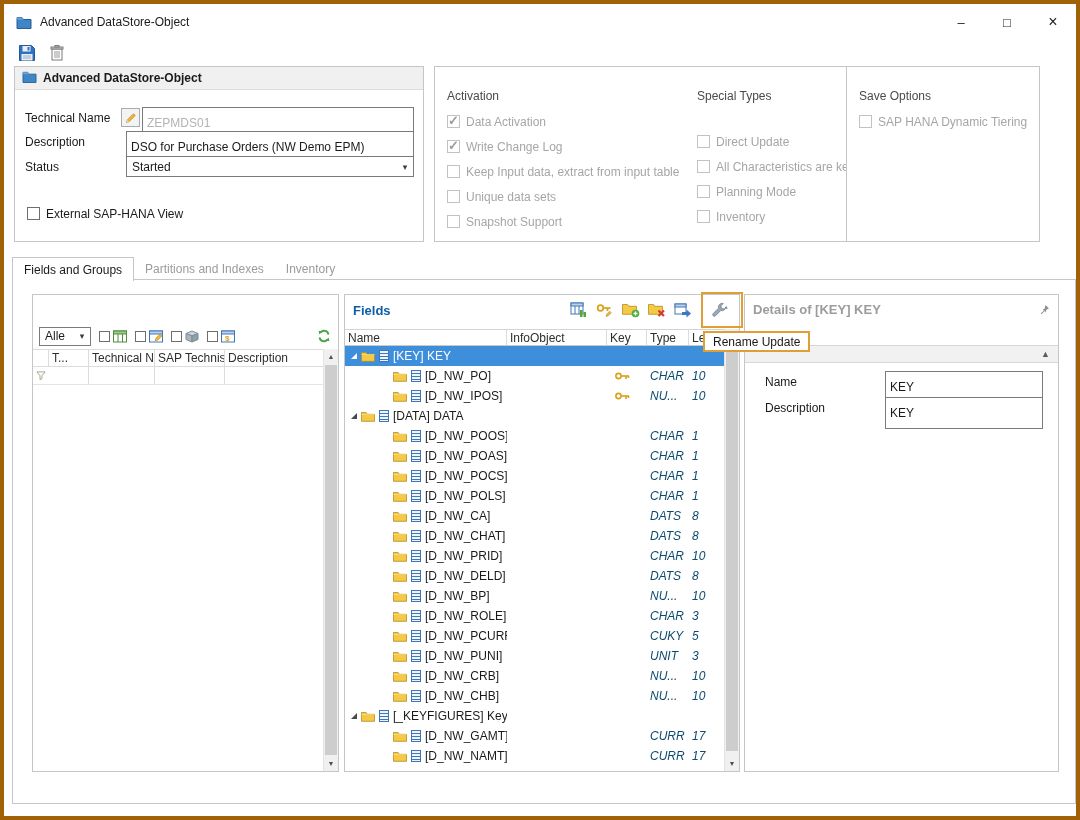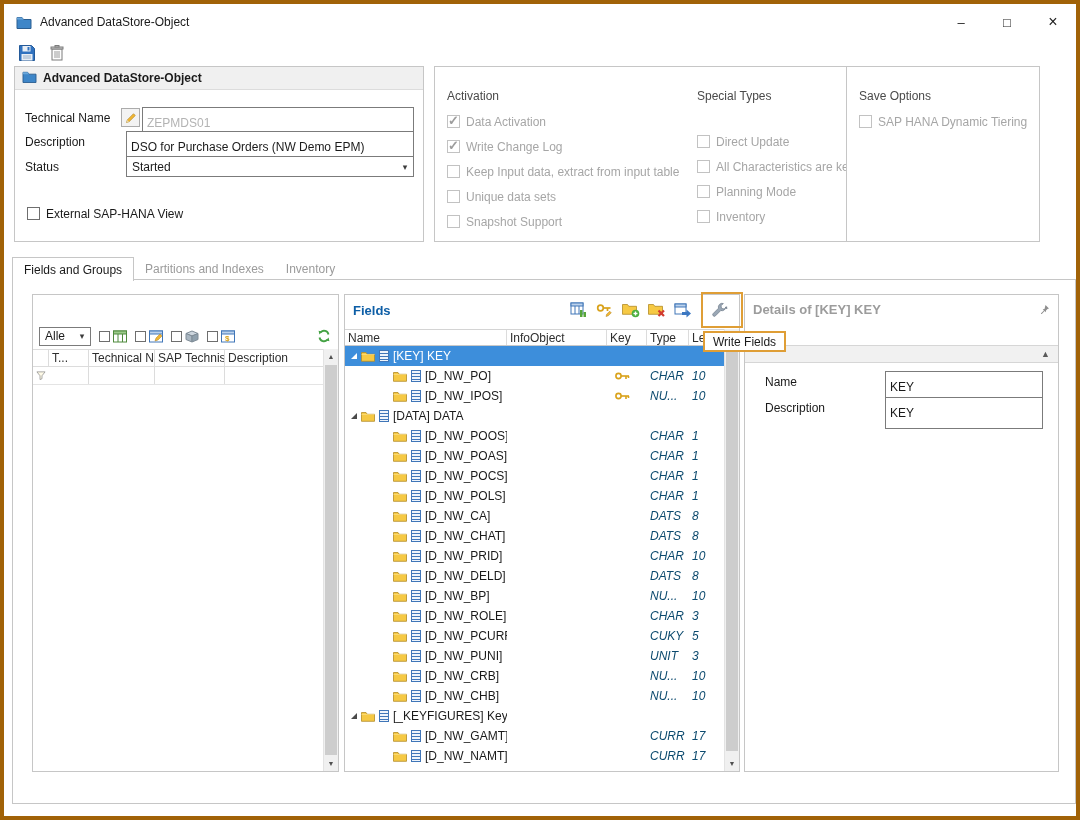--- a/index.html
+++ b/index.html
@@ -980,15 +980,15 @@
     <div class="dt-strip">
       <span class="chev">▲</span>
     </div>
     <span class="lbl-plain" style="position:absolute; left:20px; top:80px;">Name</span>
     <input class="tb" readonly="" style="left: 140px; top: 76px; width: 158px;" value="KEY">
     <span class="lbl-plain" style="position:absolute; left:20px; top:106px;">Description</span>
     <input class="tb" readonly="" style="left: 140px; top: 102px; width: 158px;" value="KEY">
   </div>
 
   <div class="annot-box"></div>
-  <div class="annot-tip">Write Fields</div>
+  <div class="annot-tip">Rename Update</div>
 
 </div>
 
 </body></html>

